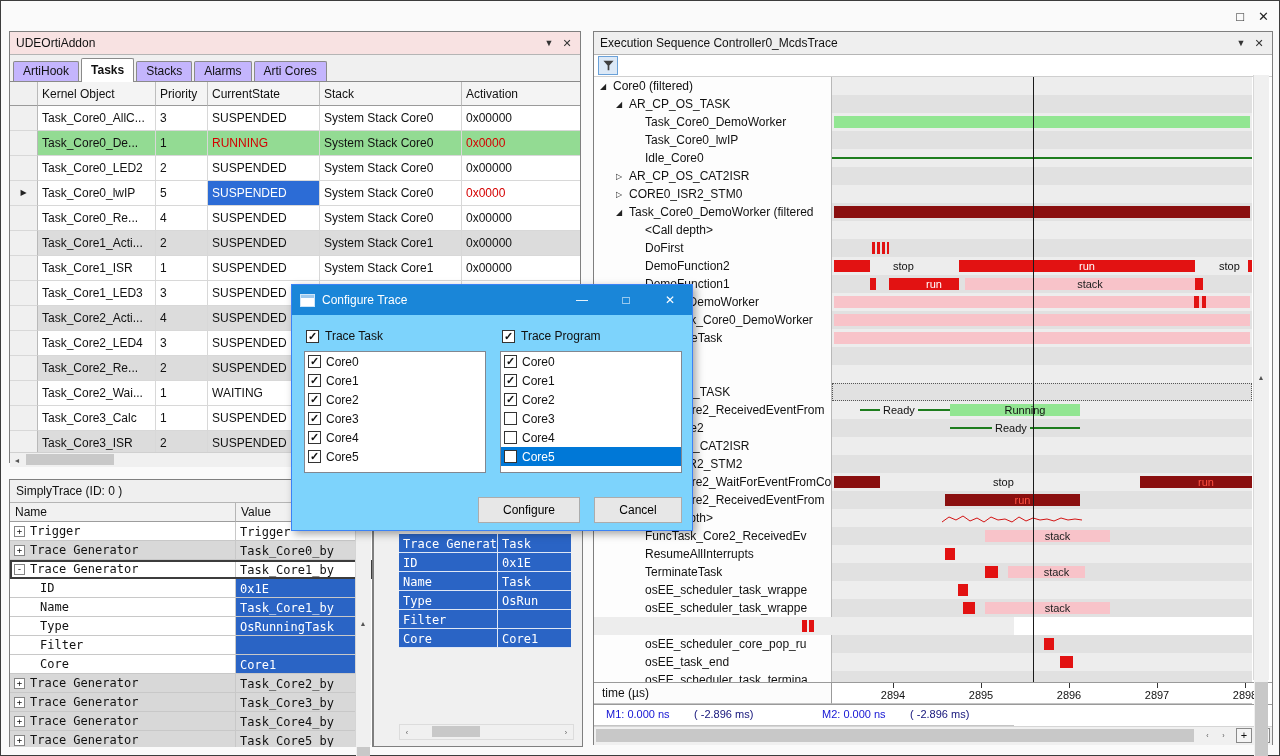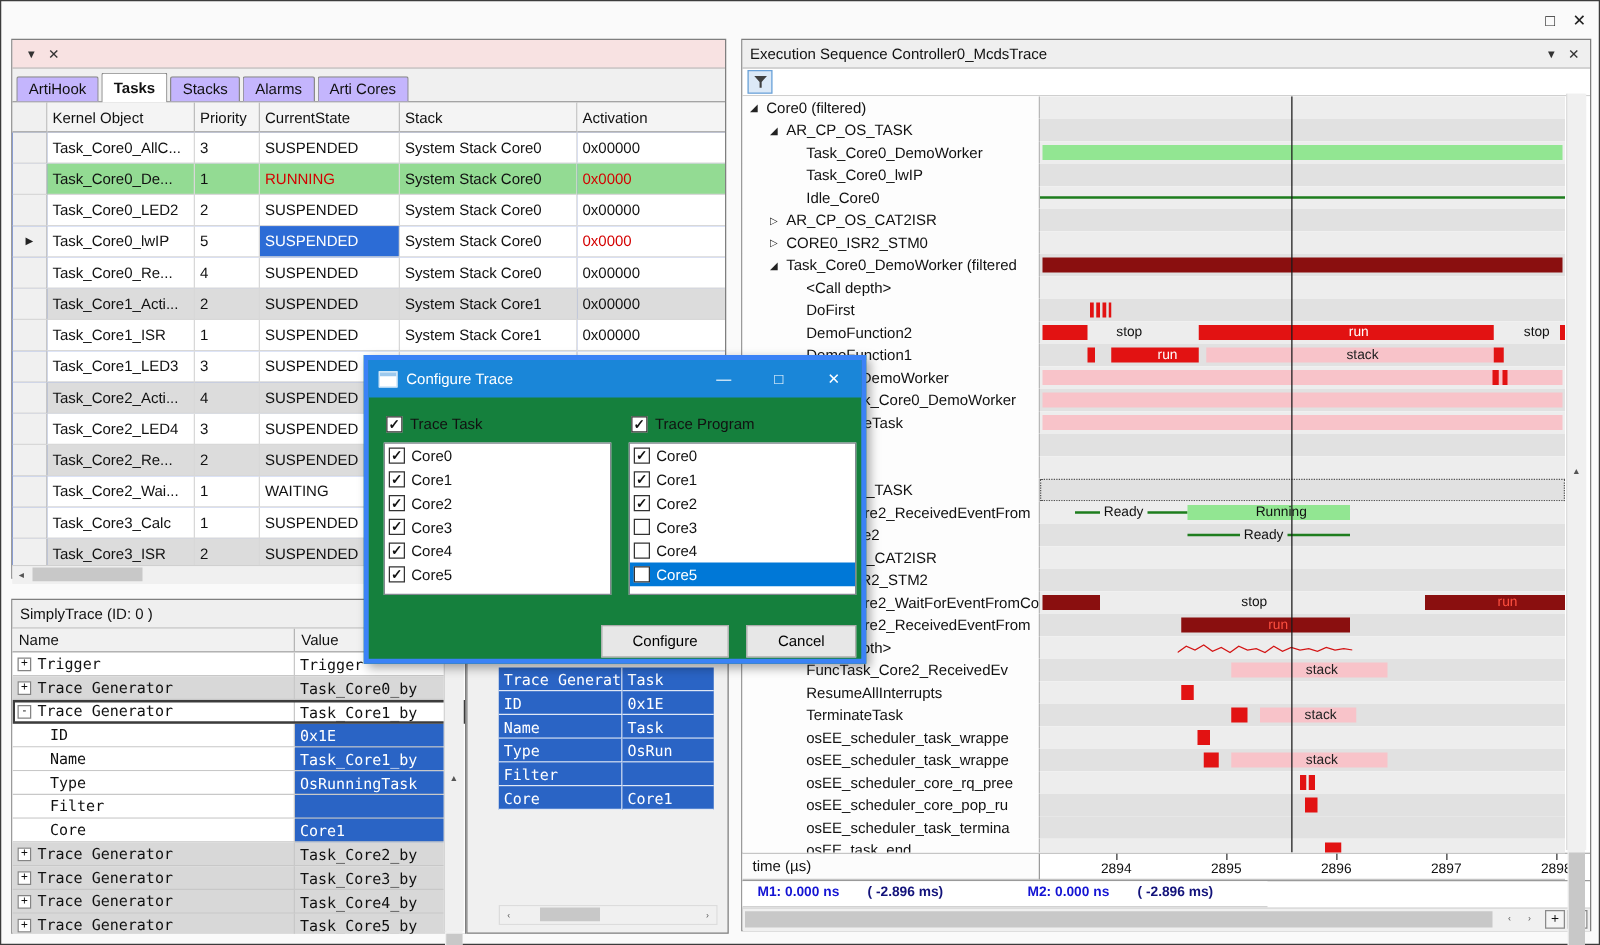--- a/index.html
+++ b/index.html
@@ -59,21 +59,21 @@
 
   
   .mid{left:372px;top:478px;width:210px;height:268px;background:#f0f0f0;}
   .mid-table{position:absolute;left:25px;top:54px;width:173px;}
   .mid-row{display:flex;height:19px;font-family:"DejaVu Sans Mono",monospace;font-size:12px;color:#fff;}
   .mid-name{width:99px;box-sizing:border-box;background:#2a64c5;border-right:1px solid #dfe7f5;border-bottom:1px solid #dfe7f5;padding:3px 0 0 4px;overflow:hidden;white-space:nowrap;}
   .mid-val{width:73px;box-sizing:border-box;background:#2a64c5;border-bottom:1px solid #dfe7f5;padding:3px 0 0 4px;overflow:hidden;white-space:nowrap;}
   .mid-hscroll{position:absolute;left:25px;bottom:6px;width:173px;height:14px;display:flex;background:#f0f0f0;border:1px solid #dcdcdc;}
 
   
-  .dialog{position:absolute;left:290px;top:283px;width:402px;height:247px;background:#15803d;border:4px solid #3b82f6;z-index:50;box-shadow:3px 3px 8px rgba(0,0,0,.35);box-sizing:border-box;}
+  .dialog{position:absolute;left:290px;top:283px;width:402px;height:247px;background:#7dd3fc;border:1px solid #3b82f6;z-index:50;box-shadow:3px 3px 8px rgba(0,0,0,.35);box-sizing:border-box;}
   .dlg-title{height:30px;background:#1a86d8;display:flex;align-items:center;color:#fff;padding-left:8px;}
   .dlg-icon{width:13px;height:11px;background:#fff;border:1px solid #cfe6f8;display:inline-block;margin-right:7px;flex:none;}
   .dlg-icon i{display:block;height:3px;background:#9cc9ee;}
   .dlg-title-text{flex:1;font-size:12px;}
   .dlg-tbtn{width:44px;height:30px;display:flex;align-items:center;justify-content:center;font-size:12px;color:#fff;}
   .dlg-check{position:absolute;top:44px;display:flex;align-items:center;gap:6px;}
   .cb{width:13px;height:13px;box-sizing:border-box;border:1px solid #333;background:#fff;display:inline-flex;align-items:center;justify-content:center;font-size:11px;font-weight:bold;color:#111;flex:none;}
   .listbox{position:absolute;top:66px;width:180px;height:120px;background:#fff;border:1px solid #828790;overflow:hidden;}
   .lb-item{display:flex;align-items:center;height:19px;padding-left:3px;gap:5px;}
   .lb-item.selected{background:#0078d7;color:#fff;}
@@ -99,40 +99,41 @@
   .bar-gline{top:8px;height:2px;background:#1e7d1e;}
   .bar-squig{background:transparent;}
   .bar-label{pointer-events:none;padding-left:20px;}
   .tl-text{position:absolute;top:2px;height:14px;line-height:14px;font-size:11px;background:inherit;padding:0 3px;color:#111;}
   .cursor{position:absolute;top:0;width:1px;background:#1a1a1a;z-index:5;}
   .esc-brow{display:flex;height:21px;background:#fff;border-top:1px solid #9a9a9a;}
   .esc-bl{width:238px;box-sizing:border-box;border-right:1px solid #9a9a9a;border-bottom:1px solid #c4c4c4;padding:3px 0 0 8px;background:#fcfcfc;}
   .esc-baxis{position:relative;width:420px;background:#fff;border-bottom:1px solid #c4c4c4;}
   .tick{position:absolute;top:0;width:1px;height:5px;background:#333;}
   .tick-label{position:absolute;top:6px;transform:translateX(-50%);font-size:11px;}
-  .mk{position:absolute;top:3px;font-size:11px;font-weight:bold;white-space:nowrap;}
+  .mk{position:absolute;top:3px;font-size:11px;font-weight:normal;white-space:nowrap;}
   .mk-blue{color:#1414d4;} .mk-navy{color:#13137a;}
   .esc-hs{position:relative;height:18px;background:#f0f0f0;border-top:1px solid #d5d5d5;}
   .esc-hs .hs-thumb{top:2px;height:13px;}
   .esc-hs .sb-btn{position:absolute;top:2px;height:13px;}
   .zoom-btn{position:absolute;top:1px;width:16px;height:15px;box-sizing:border-box;border:1px solid #8a8a8a;background:#f4f4f4;text-align:center;line-height:13px;font-size:11px;}
   .esc-vscroll{position:absolute;left:659px;top:43px;width:16px;height:605px;background:#f0f0f0;border-left:1px solid #d8d8d8;display:flex;flex-direction:column;box-sizing:border-box;}
 </style>
 </head>
 <body>
 
 <div class="screen">
 
   <div class="sys-controls">
     <span>□</span>
     <span>✕</span>
   </div>
 
   <div class="win orti">
     <div class="titlebar pink">
+      <span class="tb-title">UDEOrtiAddon</span>
       <span class="tb-btn">▼</span>
       <span class="tb-btn" style="font-size:11px;">✕</span>
     </div>
     <div class="tabstrip" id="orti-tabs">
         <div class="tab">ArtiHook</div>
         <div class="tab active">Tasks</div>
         <div class="tab">Stacks</div>
         <div class="tab">Alarms</div>
         <div class="tab">Arti Cores</div>
       </div>
@@ -698,53 +699,49 @@
             <span>osEE_scheduler_task_wrappe</span>
           </div>
           <div class="esc-tc">
             <div class="bar bar-run" style="left: 131px; width: 12px;"></div>
             <div class="bar bar-pink" style="left: 153px; width: 125px;">
               <span class="bar-label">stack</span>
             </div>
           </div>
         </div>
         <div class="esc-row band-a">
-          <div class="esc-tree" style="padding-left: 38px;">
-            <span class="glyph"></span>
-            <span>osEE_scheduler_core_rq_pree</span>
-          </div>
           <div class="esc-tc">
             <div class="bar bar-run" style="left: 208px; width: 5px;"></div>
             <div class="bar bar-run" style="left: 215px; width: 5px;"></div>
           </div>
         </div>
         <div class="esc-row band-b">
           <div class="esc-tree" style="padding-left: 38px;">
             <span class="glyph"></span>
             <span>osEE_scheduler_core_pop_ru</span>
           </div>
           <div class="esc-tc">
             <div class="bar bar-run" style="left: 212px; width: 10px;"></div>
           </div>
         </div>
+        <div class="esc-row band-a">
+          <div class="esc-tree" style="padding-left: 38px;">
+            <span class="glyph"></span>
+            <span>osEE_task_end</span>
+          </div>
+          <div class="esc-tc">
+            <div class="bar bar-run" style="left: 228px; width: 13px;"></div>
+          </div>
+        </div>
         <div class="esc-row band-b">
           <div class="esc-tree" style="padding-left: 38px;">
             <span class="glyph"></span>
             <span>osEE_scheduler_task_termina</span>
           </div>
           <div class="esc-tc"></div>
-        </div>
-        <div class="esc-row band-a">
-          <div class="esc-tree" style="padding-left: 38px;">
-            <span class="glyph"></span>
-            <span>osEE_task_end</span>
-          </div>
-          <div class="esc-tc">
-            <div class="bar bar-run" style="left: 228px; width: 13px;"></div>
-          </div>
         </div>
         <div class="cursor" style="left: 439px; height: 605px;"></div>
       </div>
     <div class="esc-brow">
       <div class="esc-bl">time (µs)</div>
       <div class="esc-baxis" id="esc-axis">
           <div class="tick" style="left: 61px;"></div>
           <span class="tick-label" style="left: 61px;">2894</span>
           <div class="tick" style="left: 149px;"></div>
           <span class="tick-label" style="left: 149px;">2895</span>

